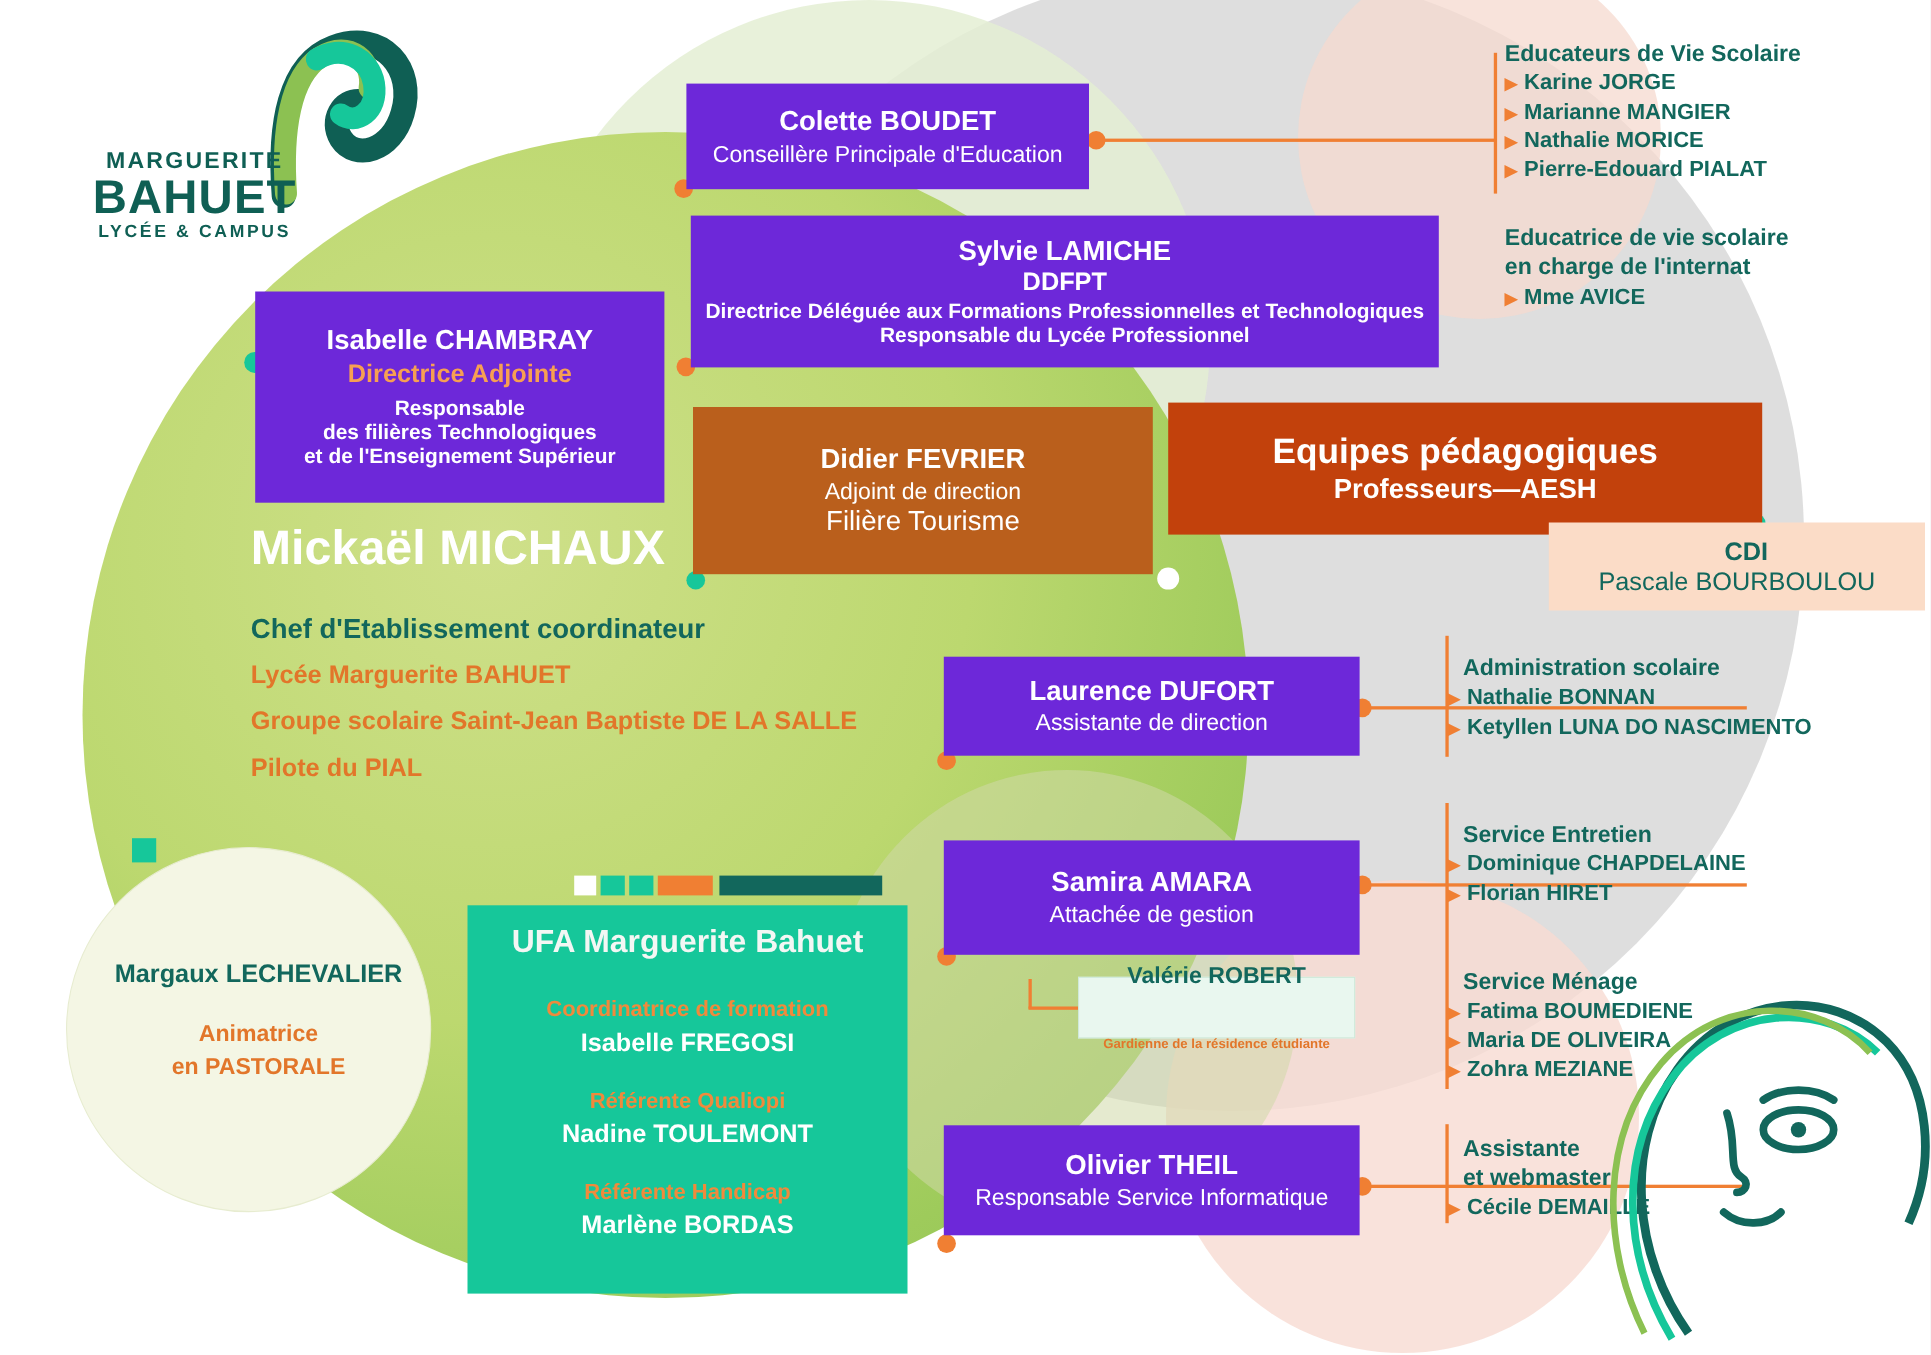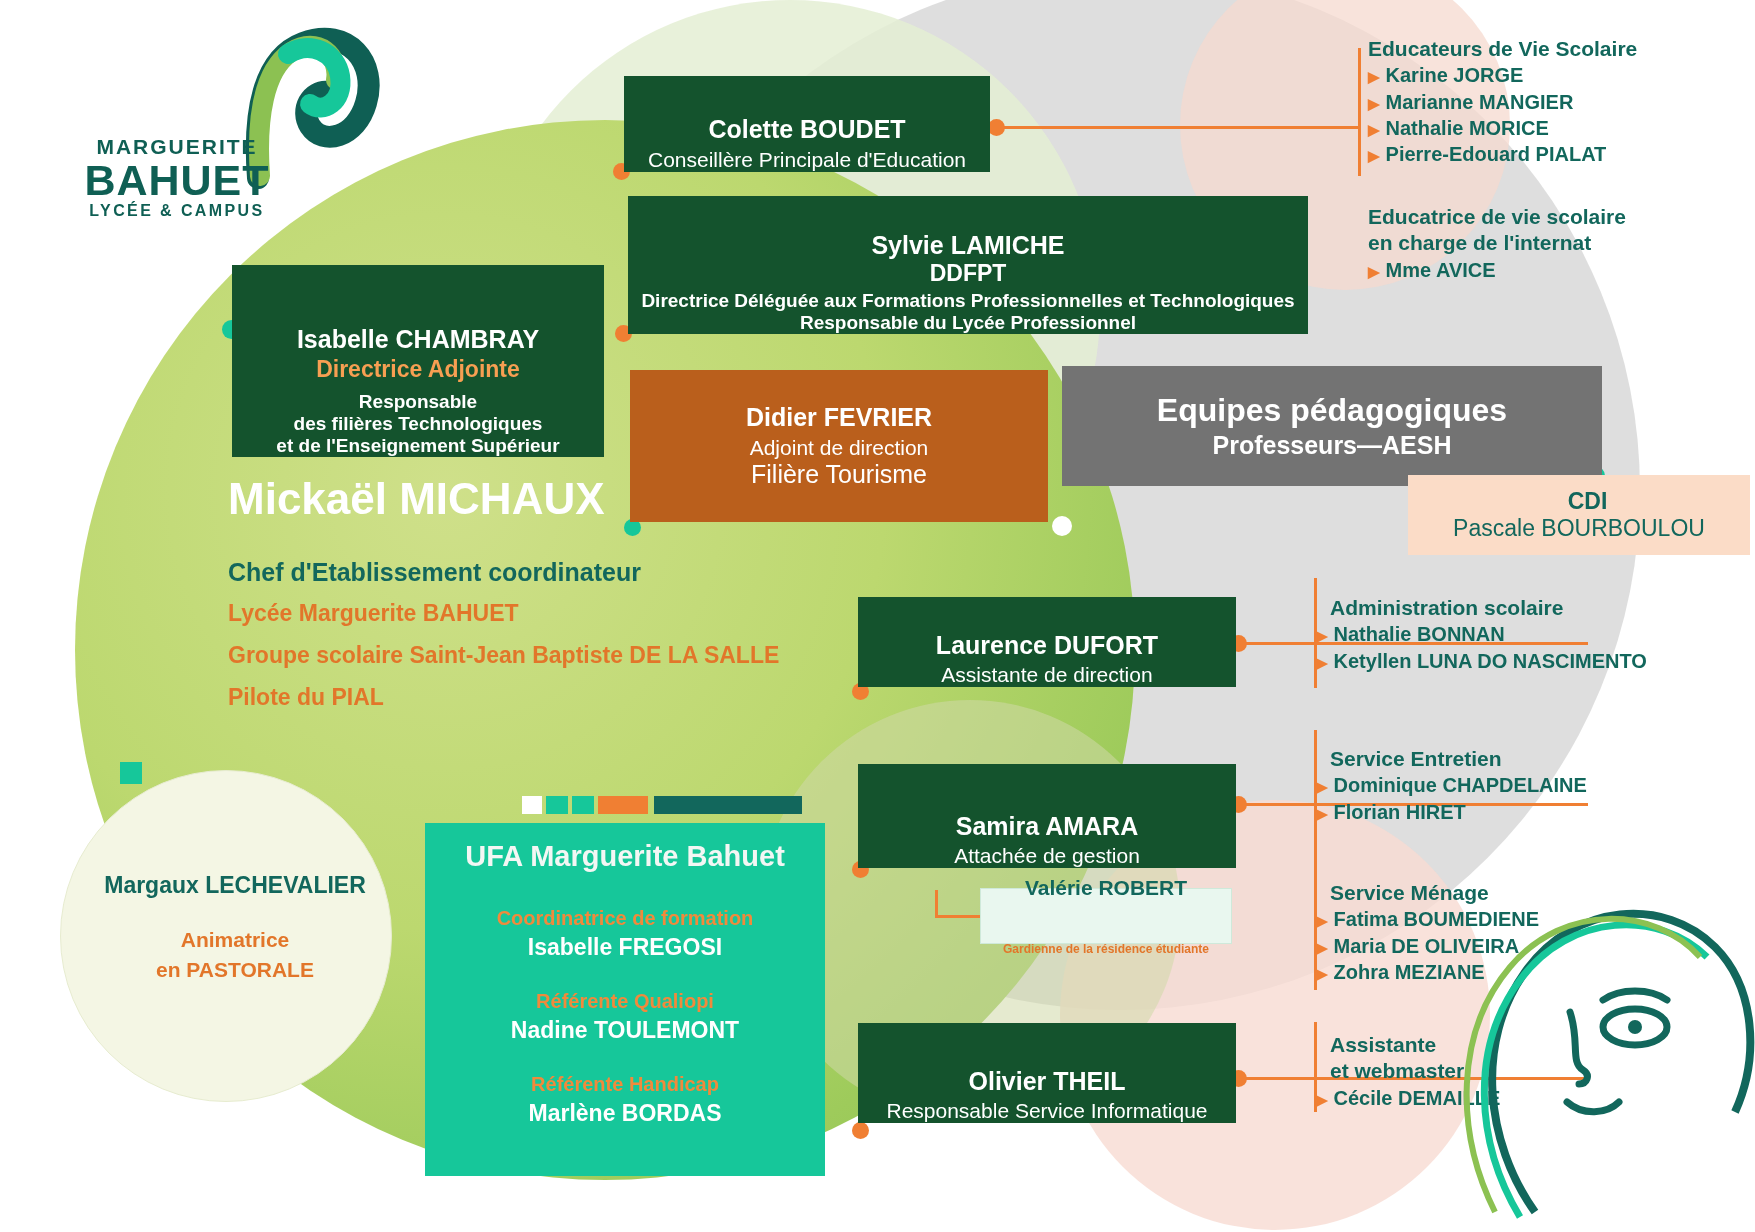--- a/index.html
+++ b/index.html
@@ -22,23 +22,23 @@
   
   .logo{position:absolute;left:48px;top:18px;width:350px;height:200px;}
   .logo-text{position:absolute;left:4px;top:118px;width:250px;text-align:center;line-height:1.05;}
   .logo-l1{font-size:21px;letter-spacing:2px;color:#0f5f54;font-weight:600;}
   .logo-l2{font-size:43px;letter-spacing:1px;color:#0f5f54;font-weight:700;}
   .logo-l3{font-size:16px;letter-spacing:2.4px;color:#0f5f54;font-weight:600;}
 
   
   .box{position:absolute;box-sizing:border-box;color:#fff;text-align:center;
        display:flex;flex-direction:column;justify-content:center;align-items:center;}
-  .teal{background:#14532d;justify-content:flex-end;}
+  .teal{background:#6d28d9;}
   .brown{background:#ba5f1c;}
-  .orange{background:#737373;}
+  .orange{background:#c2410c;}
   .mintbox{background:#e9f7ef;color:#1a6b60;border:1px solid #cfe9da;gap:40px;}
   .nm{font-weight:700;}
   .sub{font-weight:400;}
   .ital{font-weight:700;}
 
   
   .line{position:absolute;background:#f07f33;}
   .dot{position:absolute;border-radius:50%;background:#f07f33;}
   .dot-green{position:absolute;border-radius:50%;background:#16c79a;}
   .dot-white{position:absolute;border-radius:50%;background:#ffffff;}

